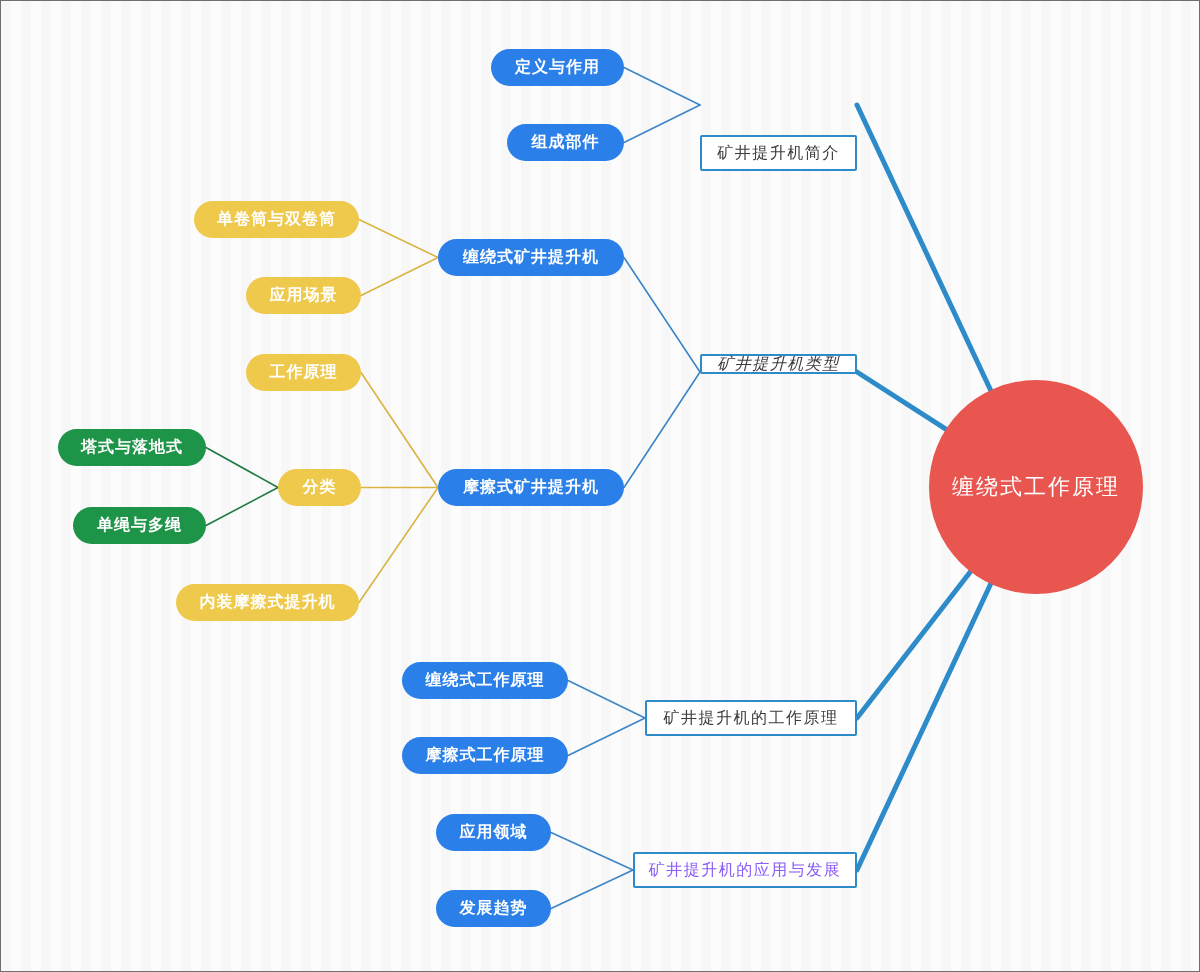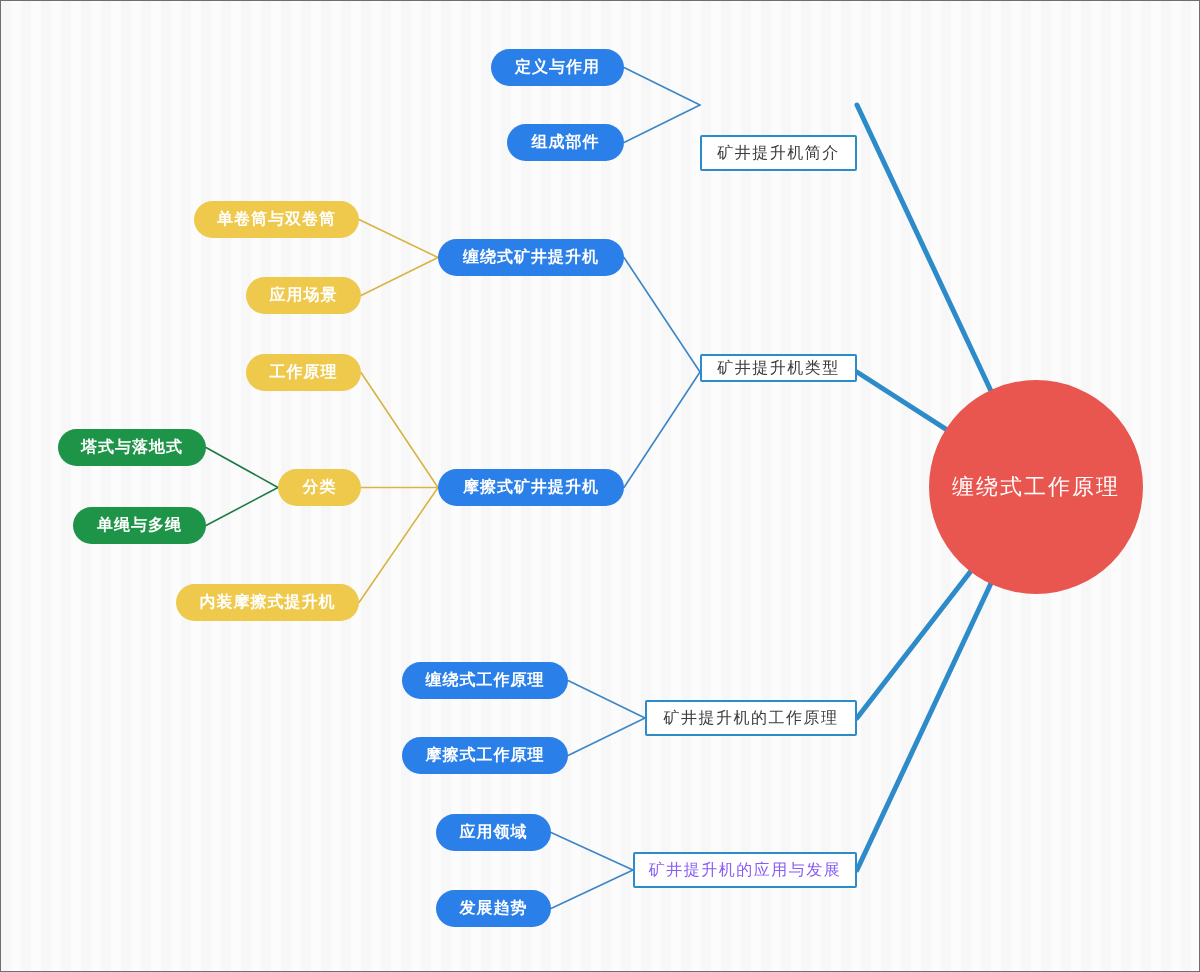--- a/index.html
+++ b/index.html
@@ -96,21 +96,21 @@
       <line x1="567" y1="754.5" x2="644" y2="717" stroke="#3d85c6" stroke-width="1.6" stroke-linecap="round"></line>
       <line x1="991.389453601501" y1="579.3119512325425" x2="856" y2="869" stroke="#2e8bc9" stroke-width="5" stroke-linecap="round"></line>
       <line x1="550" y1="831.5" x2="632" y2="869" stroke="#3d85c6" stroke-width="1.6" stroke-linecap="round"></line>
       <line x1="550" y1="907.5" x2="632" y2="869" stroke="#3d85c6" stroke-width="1.6" stroke-linecap="round"></line>
     </svg>
   <div id="nodes">
       <div class="node root" style="left: 928px; top: 379px; width: 214px; height: 214px; background: rgb(232, 86, 79); color: rgb(255, 255, 255);">缠绕式工作原理</div>
       <div class="node box" style="left: 699px; top: 86px; width: 157px; height: 36px; background: rgb(255, 255, 255); border-color: rgb(46, 139, 201); color: rgb(60, 60, 60); margin-top: 48px;">矿井提升机简介</div>
       <div class="node pill blue" style="left: 490px; top: 48px; width: 133px; height: 37px; background: rgb(42, 127, 232); color: rgb(255, 255, 255);">定义与作用</div>
       <div class="node pill blue" style="left: 506px; top: 123px; width: 117px; height: 37px; background: rgb(42, 127, 232); color: rgb(255, 255, 255); text-align: right;">组成部件</div>
-      <div class="node box" style="left: 699px; top: 353px; width: 157px; height: 28px; background: rgb(255, 255, 255); border-color: rgb(46, 139, 201); color: rgb(60, 60, 60);">矿井提升机类型</div>
+      <div class="node box" style="left: 699px; top: 353px; width: 157px; height: 20px; background: rgb(255, 255, 255); border-color: rgb(46, 139, 201); color: rgb(60, 60, 60); font-style: italic;">矿井提升机类型</div>
       <div class="node pill blue" style="left: 437px; top: 238px; width: 186px; height: 37px; background: rgb(42, 127, 232); color: rgb(255, 255, 255);">缠绕式矿井提升机</div>
       <div class="node pill yellow" style="left: 193px; top: 200px; width: 165px; height: 37px; background: rgb(239, 201, 76); color: rgb(255, 255, 255);">单卷筒与双卷筒</div>
       <div class="node pill yellow" style="left: 245px; top: 276px; width: 115px; height: 37px; background: rgb(239, 201, 76); color: rgb(255, 255, 255);">应用场景</div>
       <div class="node pill blue" style="left: 437px; top: 468px; width: 186px; height: 37px; background: rgb(42, 127, 232); color: rgb(255, 255, 255);">摩擦式矿井提升机</div>
       <div class="node pill yellow" style="left: 245px; top: 353px; width: 115px; height: 37px; background: rgb(239, 201, 76); color: rgb(255, 255, 255);">工作原理</div>
       <div class="node pill yellow" style="left: 277px; top: 468px; width: 83px; height: 37px; background: rgb(239, 201, 76); color: rgb(255, 255, 255);">分类</div>
       <div class="node pill green" style="left: 57px; top: 428px; width: 148px; height: 37px; background: rgb(30, 148, 73); color: rgb(255, 255, 255);">塔式与落地式</div>
       <div class="node pill green" style="left: 72px; top: 506px; width: 133px; height: 37px; background: rgb(30, 148, 73); color: rgb(255, 255, 255);">单绳与多绳</div>
       <div class="node pill yellow" style="left: 175px; top: 583px; width: 183px; height: 37px; background: rgb(239, 201, 76); color: rgb(255, 255, 255);">内装摩擦式提升机</div>
       <div class="node box" style="left: 644px; top: 699px; width: 212px; height: 36px; background: rgb(255, 255, 255); border-color: rgb(46, 139, 201); color: rgb(60, 60, 60);">矿井提升机的工作原理</div>

